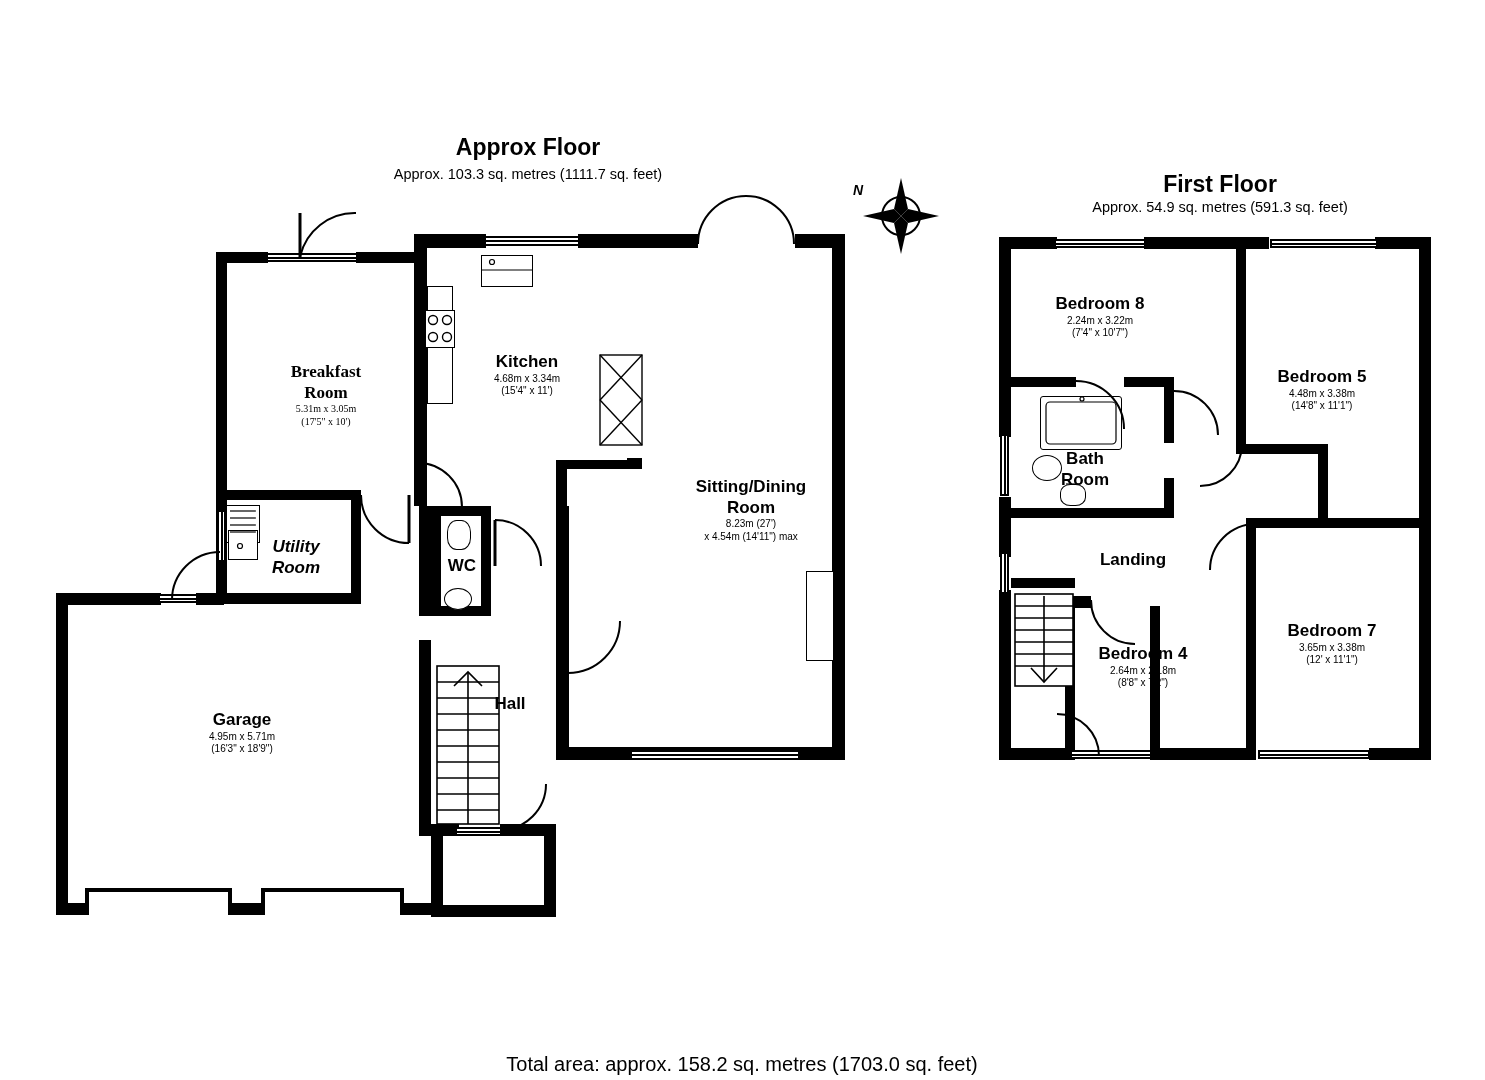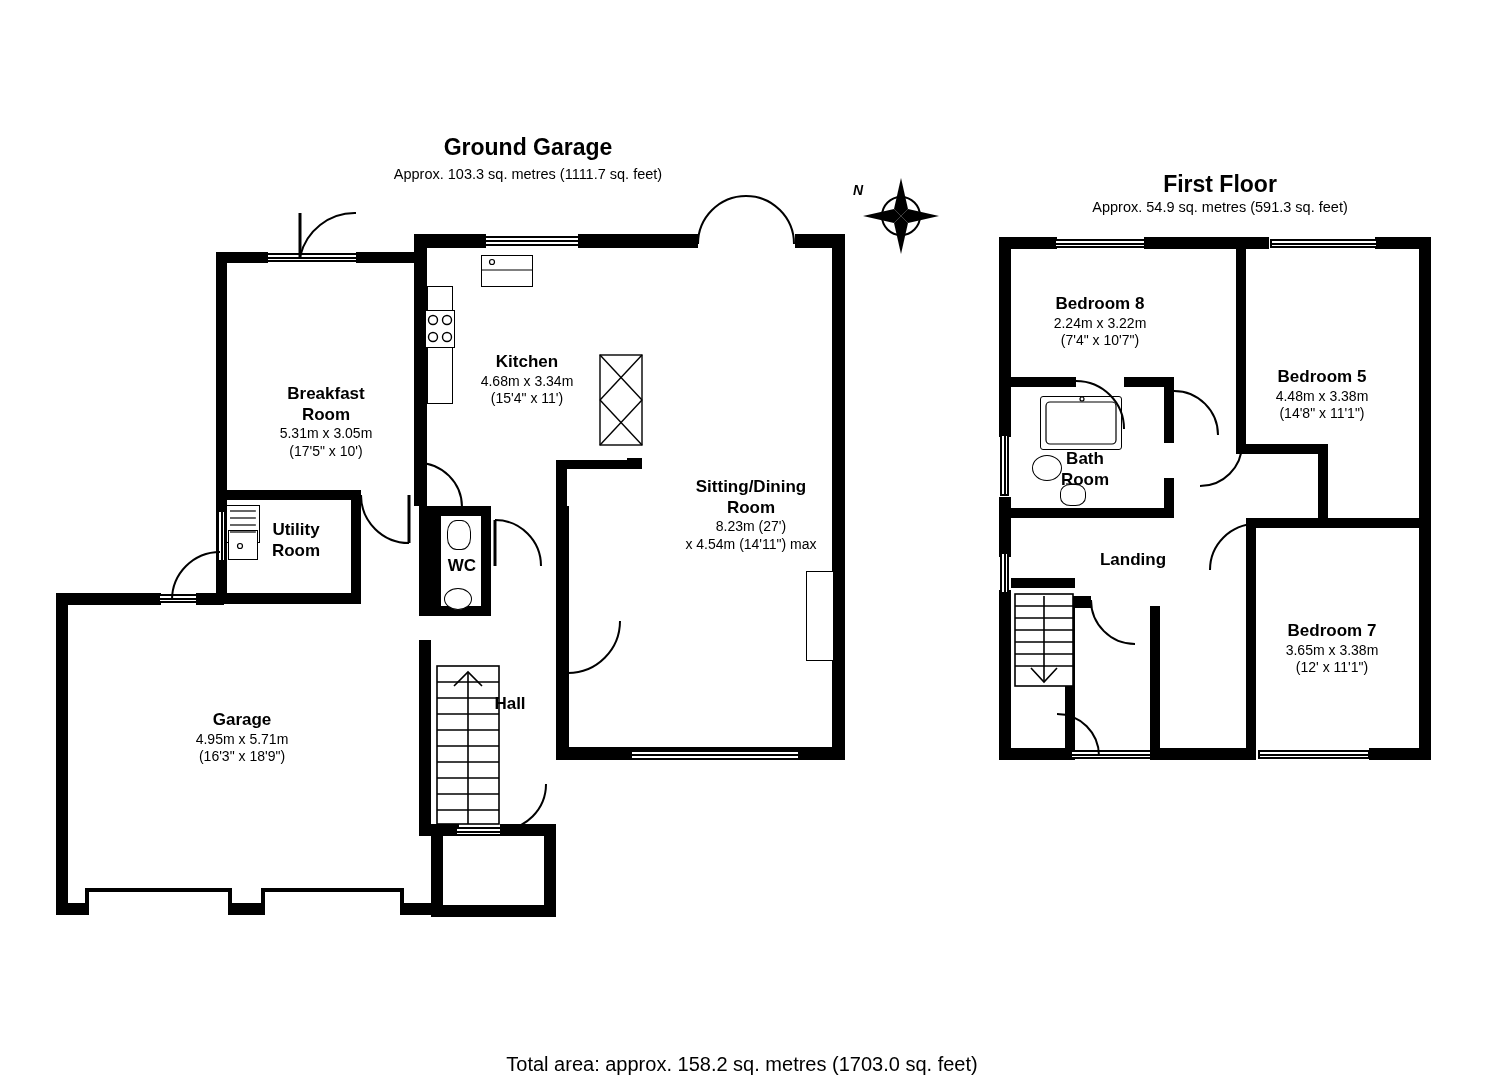--- a/index.html
+++ b/index.html
@@ -35,21 +35,21 @@
   }
   .floor-sub {
     font-size: 14.5px;
     font-weight: normal;
   }
   .room-name {
     font-size: 17px;
     font-weight: bold;
   }
   .room-dim {
-    font-size: 14px;
+    font-size: 10px;
     font-weight: normal;
   }
   .total-area {
     font-size: 20px;
     font-weight: normal;
     text-align: center;
   }
   
   .w {
     position: absolute;
@@ -92,21 +92,21 @@
     width: 1485px;
     height: 1080px;
     pointer-events: none;
   }
 </style>
 </head>
 <body>
 
 <div class="plan">
 
-  <div class="txt floor-title" style="left:268px; top:133px; width:520px;">Ground Garage</div>
+  <div class="txt floor-title" style="left:268px; top:133px; width:520px;">Approx Floor</div>
   <div class="txt floor-sub" style="left:268px; top:166px; width:520px;">Approx. 103.3 sq. metres (1111.7 sq. feet)</div>
 
   <div class="txt floor-title" style="left:960px; top:170px; width:520px;">First Floor</div>
   <div class="txt floor-sub" style="left:960px; top:199px; width:520px;">Approx. 54.9 sq. metres (591.3 sq. feet)</div>
 
   <div class="txt total-area" style="left:342px; top:1052px; width:800px;">Total area: approx. 158.2 sq. metres (1703.0 sq. feet)</div>
 
   <div class="w" style="left:216px; top:252px; width:52px; height:11px;"></div>
   <div class="w" style="left:356px; top:252px; width:58px; height:11px;"></div>
   <div class="w" style="left:216px; top:252px; width:11px; height:352px;"></div>
@@ -316,41 +316,41 @@
       <polygon points="939,216 908,223 901,216 908,209" fill="#000"></polygon>
       <polygon points="874,189 896,211 901,216 894,209" fill="#000"></polygon>
       <polygon points="928,243 906,221 901,216 908,223" fill="#000"></polygon>
       <polygon points="928,189 906,211 901,216 908,209" fill="#000"></polygon>
       <polygon points="874,243 896,221 901,216 894,223" fill="#000"></polygon>
     </g>
   </svg>
 
   <div class="txt" style="left:838px; top:182px; width:40px; font-size:14px; font-weight:bold; font-style:italic;">N</div>
 
-  <div class="txt" style="left:206px; top:384px; width:240px;">
+  <div class="txt" style="left:206px; top:362px; width:240px;font-family:Liberation Serif, serif;">
     <div class="room-name">Breakfast</div>
     <div class="room-name">Room</div>
     <div class="room-dim">5.31m x 3.05m</div>
     <div class="room-dim">(17'5" x 10')</div>
   </div>
 
   <div class="txt" style="left:412px; top:352px; width:230px;">
     <div class="room-name">Kitchen</div>
     <div class="room-dim">4.68m x 3.34m</div>
     <div class="room-dim">(15'4" x 11')</div>
   </div>
 
   <div class="txt" style="left:620px; top:477px; width:262px;">
     <div class="room-name">Sitting/Dining</div>
     <div class="room-name">Room</div>
     <div class="room-dim">8.23m (27')</div>
     <div class="room-dim">x 4.54m (14'11") max</div>
   </div>
 
-  <div class="txt" style="left:232px; top:520px; width:128px;">
+  <div class="txt" style="left:232px; top:537px; width:128px;font-style:italic;">
     <div class="room-name">Utility</div>
     <div class="room-name">Room</div>
   </div>
 
   <div class="txt" style="left:404px; top:556px; width:116px;">
     <div class="room-name">WC</div>
   </div>
 
   <div class="txt" style="left:452px; top:694px; width:116px;">
     <div class="room-name">Hall</div>
@@ -376,20 +376,25 @@
 
   <div class="txt" style="left:1026px; top:449px; width:118px;">
     <div class="room-name">Bath</div>
     <div class="room-name">Room</div>
   </div>
 
   <div class="txt" style="left:1066px; top:550px; width:134px;">
     <div class="room-name">Landing</div>
   </div>
 
+  <div class="txt" style="left:1043px; top:644px; width:200px;">
+    <div class="room-name">Bedroom 4</div>
+    <div class="room-dim">2.64m x 2.18m</div>
+    <div class="room-dim">(8'8" x 7'2")</div>
+  </div>
 
   <div class="txt" style="left:1232px; top:621px; width:200px;">
     <div class="room-name">Bedroom 7</div>
     <div class="room-dim">3.65m x 3.38m</div>
     <div class="room-dim">(12' x 11'1")</div>
   </div>
 
 </div>
 
 </body></html>

